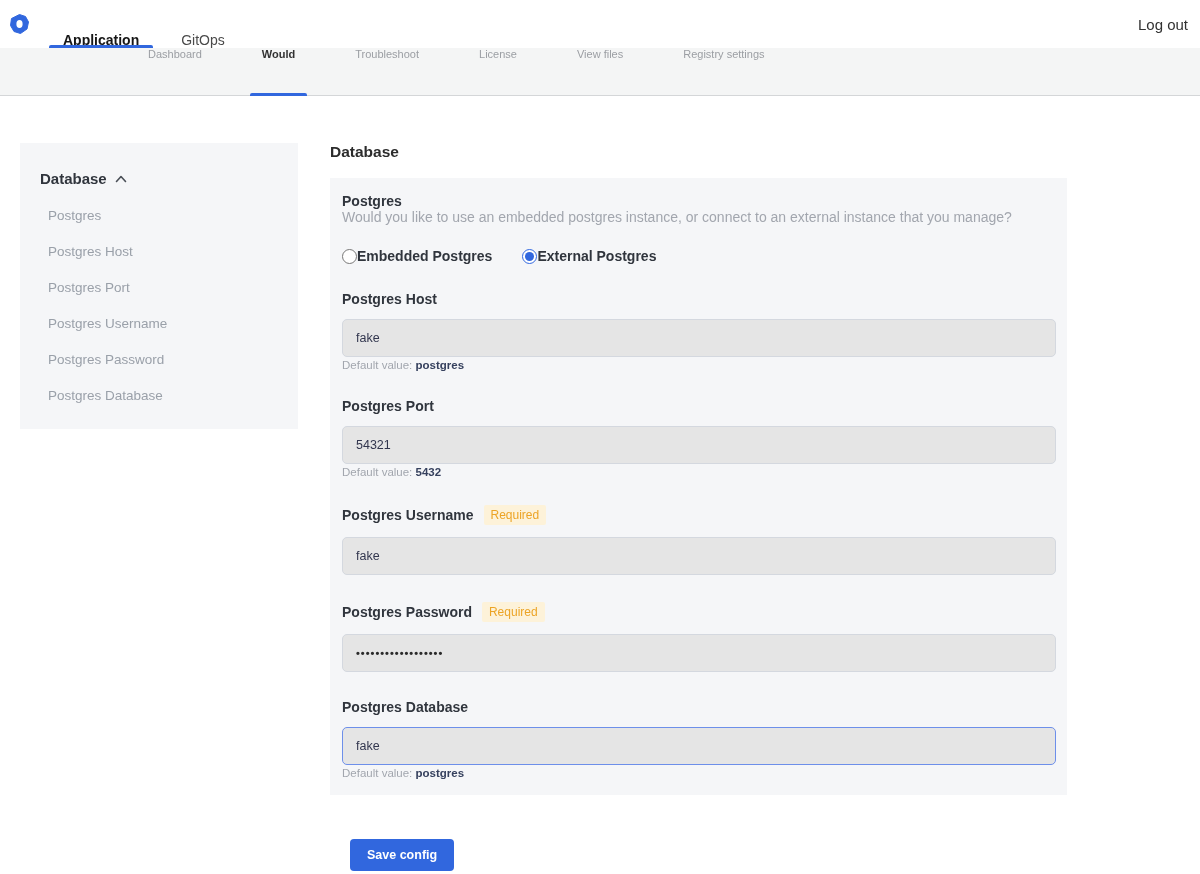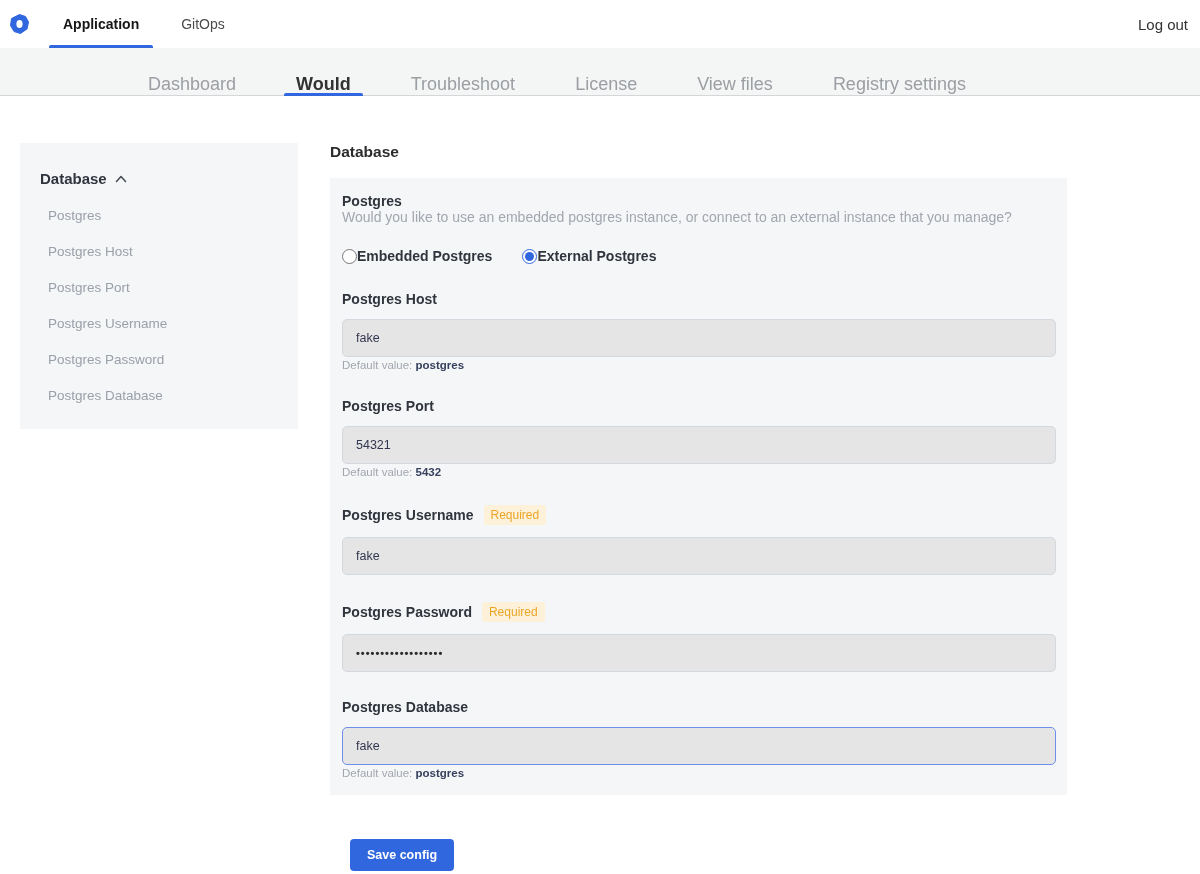--- a/index.html
+++ b/index.html
@@ -10,21 +10,21 @@
   .topnav {
     height: 48px;
     background: #fff;
     display: flex;
     align-items: stretch;
     padding-left: 10px;
     padding-right: 12px;
   }
   .logo-wrap { display: flex; align-items: center; margin-right: 20px; cursor: pointer; }
   .top-tab {
-    display: flex; align-items: center;
+    display: flex; align-items: flex-end;
     padding: 0 14px;
     font-size: 14px;
     color: #4a4a4a;
     position: relative;
     cursor: pointer;
     margin-right: 14px;
   }
   .top-tab.active { color: #161616; font-weight: bold; }
   .top-tab.active::after {
     content: "";
@@ -51,24 +51,24 @@
   
   .subnav {
     height: 48px;
     background: #f4f5f5;
     border-bottom: 1px solid #d4d6d8;
     display: flex;
     align-items: stretch;
     padding-left: 136px;
   }
   .subnav-item {
-    display: flex; align-items: flex-end;
+    display: flex; align-items: flex-start;
     padding: 0 12px;
     margin-right: 36px;
-    font-size: 18px;
+    font-size: 11px;
     color: #9b9ea3;
     position: relative;
     cursor: pointer;
     white-space: nowrap;
   }
   .subnav-item.active { color: #323232; font-weight: bold; }
   .subnav-item.active::after {
     content: "";
     position: absolute;
     left: 0; right: 0; bottom: -1px;

